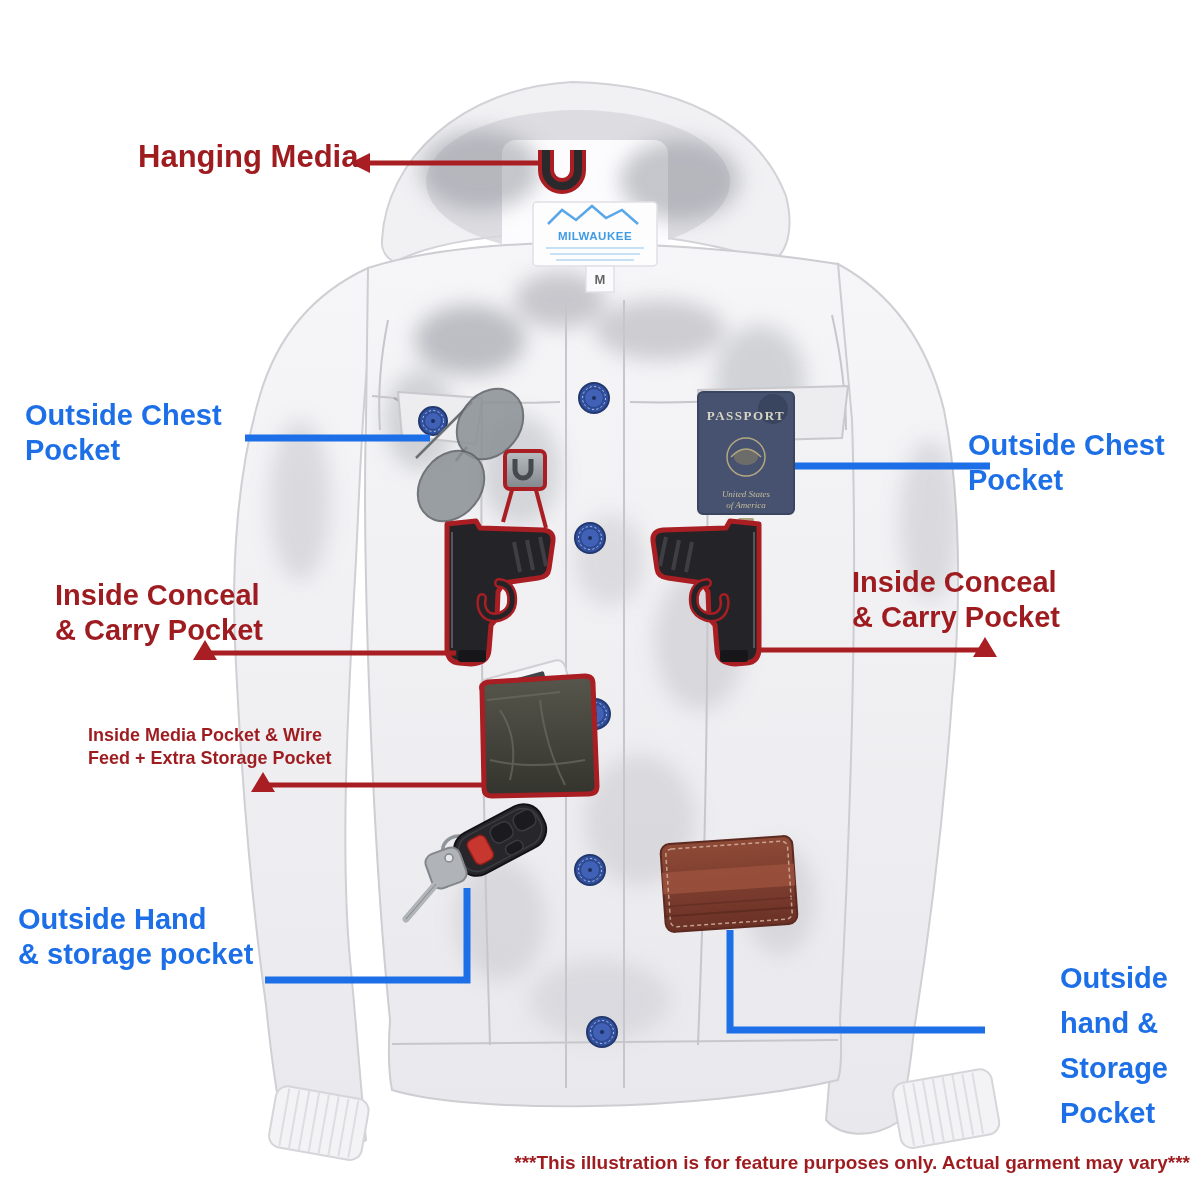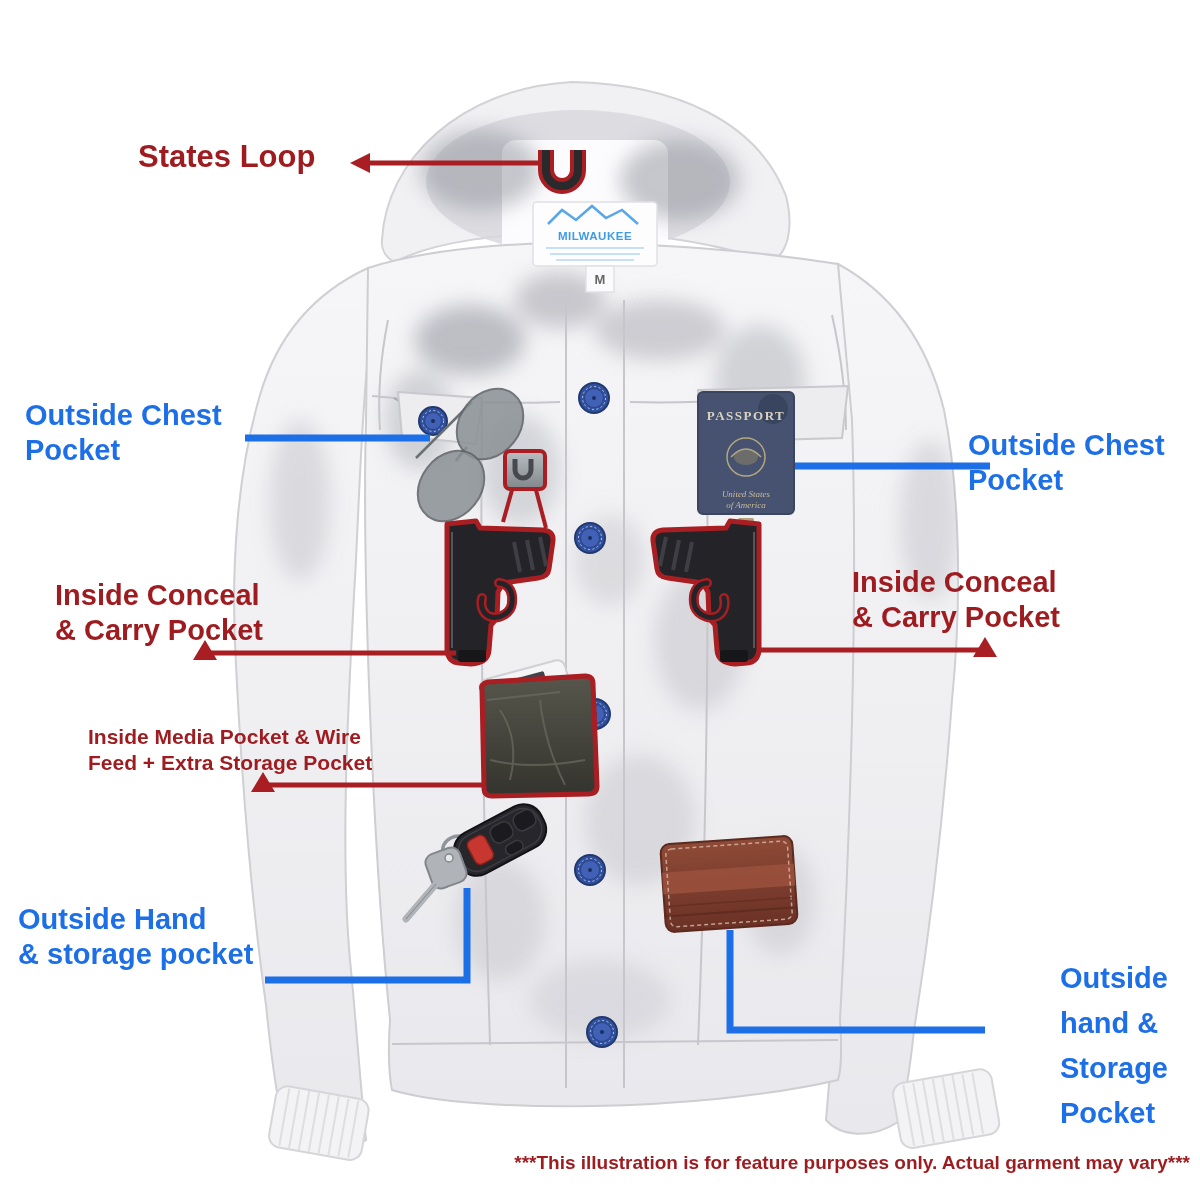--- a/index.html
+++ b/index.html
@@ -7,21 +7,21 @@
          font-family:"Liberation Sans",sans-serif;}
   #art{position:absolute;left:0;top:0;width:1200px;height:1200px;}
   .lbl{position:absolute;font-weight:bold;white-space:pre-line;text-align:left;line-height:1.22;}
   .red{color:#9e1b1f;}
   .blue{color:#1d6fe8;}
   .lbl-hanging{left:138px;top:140px;font-size:31px;text-align:left;line-height:1.1;}
   .lbl-chest-left{left:25px;top:398px;width:235px;font-size:29px;}
   .lbl-chest-right{left:968px;top:428px;width:228px;font-size:29px;}
   .lbl-conceal-left{left:55px;top:578px;width:255px;font-size:29px;}
   .lbl-conceal-right{left:852px;top:565px;width:295px;font-size:29px;}
-  .lbl-media{left:88px;top:724px;width:292px;font-size:21px;line-height:1.25;}
+  .lbl-media{left:88px;top:724px;width:292px;font-size:18px;line-height:1.25;}
   .lbl-hand-left{left:18px;top:902px;width:270px;font-size:29px;}
   .lbl-hand-right{left:1060px;top:956px;width:145px;font-size:29px;line-height:1.55;}
   .lbl-disclaimer{right:10px;top:1152px;font-size:19px;text-align:center;line-height:1.2;}
 </style>
 </head>
 <body>
 
 <div id="stage">
 
 <svg id="art" viewBox="0 0 1200 1200">
@@ -288,21 +288,21 @@
     </g>
   </g>
   <g stroke="#1d6fe8" fill="none" stroke-width="7">
     <line x1="245" y1="438" x2="430" y2="438"></line>
     <line x1="795" y1="466" x2="990" y2="466"></line>
     <polyline points="265,980 467,980 467,888"></polyline>
     <polyline points="730,930 730,1030 985,1030"></polyline>
   </g>
 </svg>
 
-  <div class="lbl red lbl-hanging">States Loop</div>
+  <div class="lbl red lbl-hanging">Hanging Media</div>
   <div class="lbl blue lbl-chest-left">Outside Chest
 Pocket</div>
   <div class="lbl blue lbl-chest-right">Outside Chest
 Pocket</div>
   <div class="lbl red lbl-conceal-left">Inside Conceal
 &amp; Carry Pocket</div>
   <div class="lbl red lbl-conceal-right">Inside Conceal
 &amp; Carry Pocket</div>
   <div class="lbl red lbl-media">Inside Media Pocket &amp; Wire
 Feed + Extra Storage Pocket</div>

